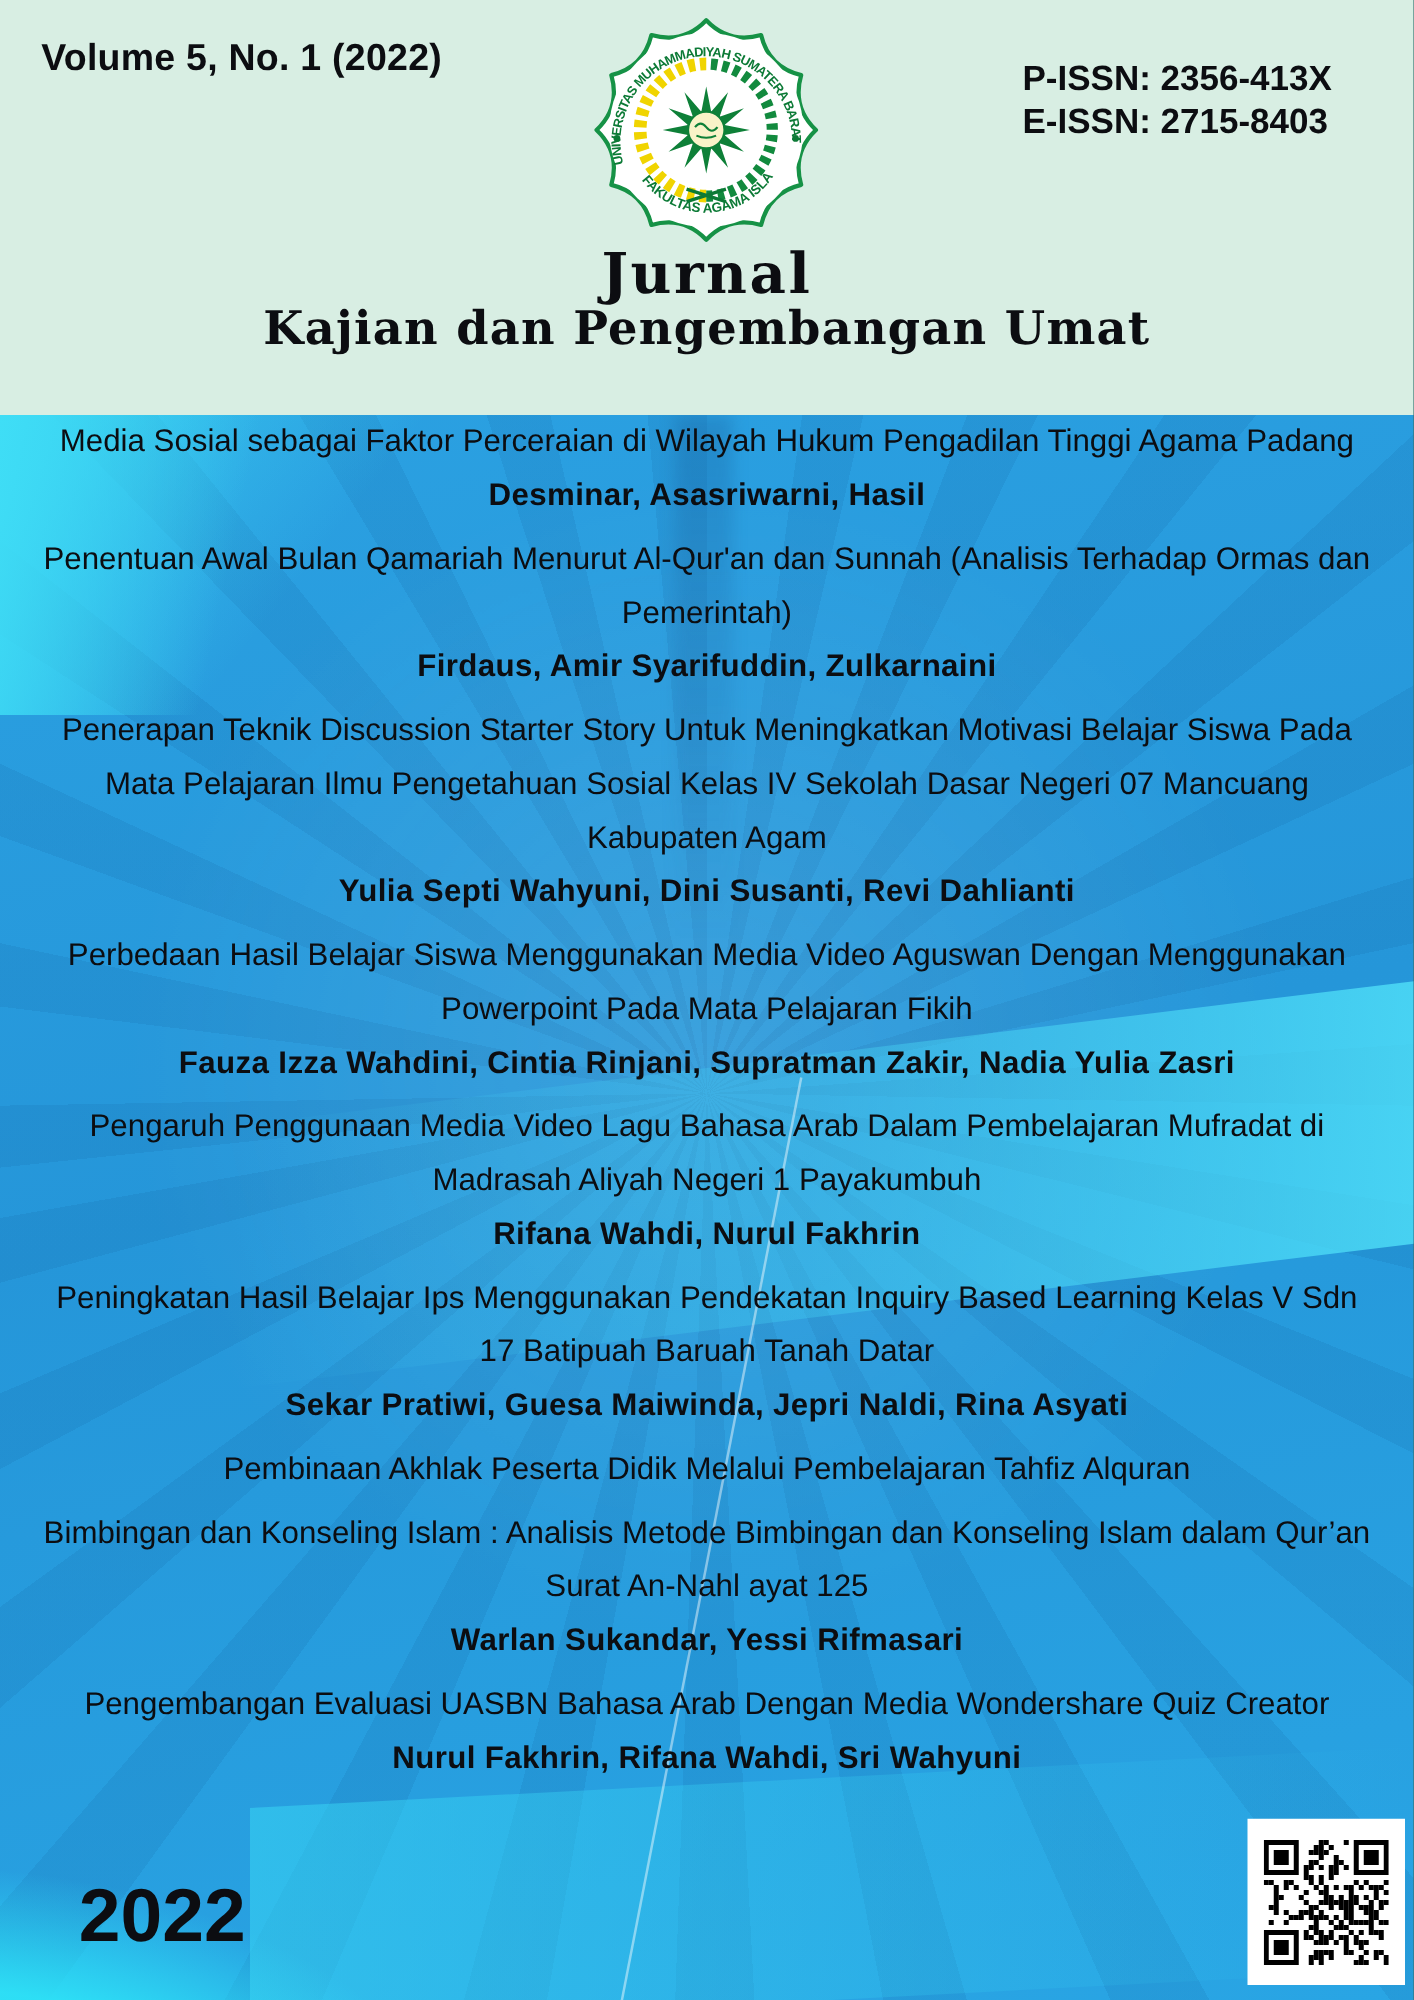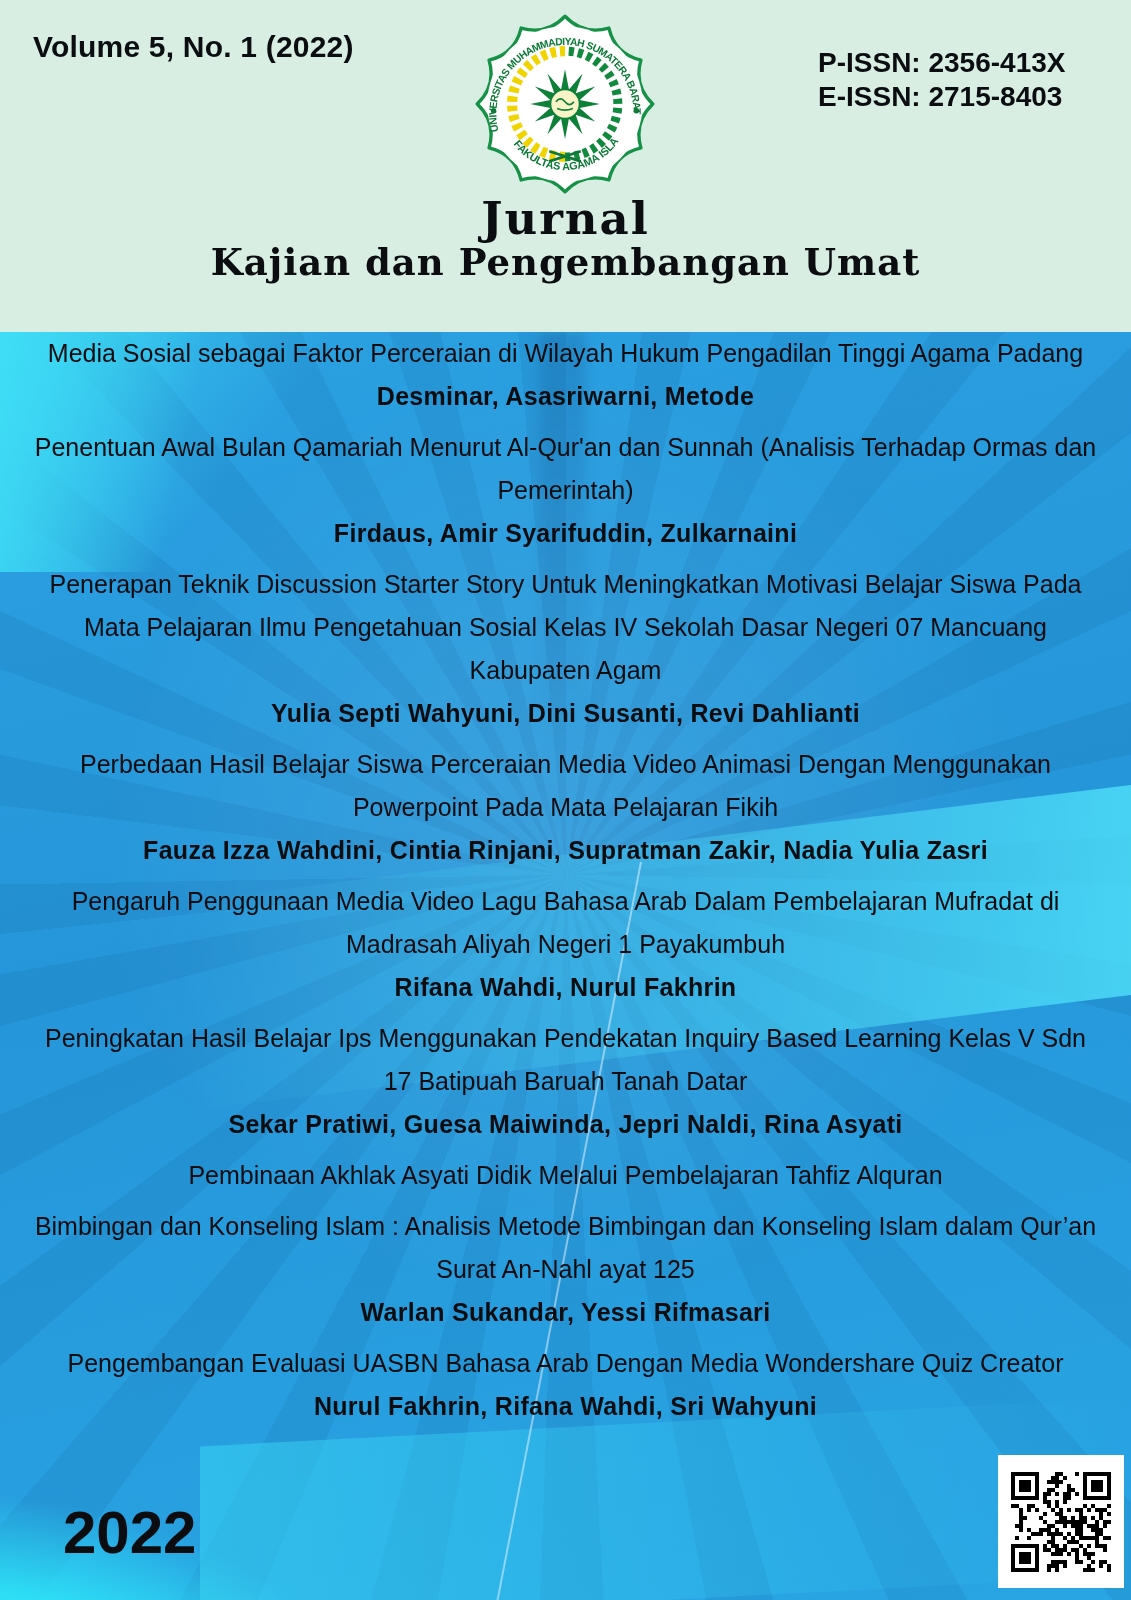--- a/index.html
+++ b/index.html
@@ -107,44 +107,44 @@
     <div class="streak-topleft"></div>
     <div class="band-right"></div>
     <div class="swoosh-bottom"></div>
     <div class="glow-bottom"></div>
     <div class="hairline"></div>
     <div class="shadow-center"></div>
 
     <div class="articles">
       <div class="article">
         <div class="a-title">Media Sosial sebagai Faktor Perceraian di Wilayah Hukum Pengadilan Tinggi Agama Padang</div>
-        <div class="a-authors">Desminar, Asasriwarni, Metode</div>
+        <div class="a-authors">Desminar, Asasriwarni, Hasil</div>
       </div>
       <div class="article">
         <div class="a-title">Penentuan Awal Bulan Qamariah Menurut Al-Qur'an dan Sunnah (Analisis Terhadap Ormas dan Pemerintah)</div>
         <div class="a-authors">Firdaus, Amir Syarifuddin, Zulkarnaini</div>
       </div>
       <div class="article">
         <div class="a-title">Penerapan Teknik Discussion Starter Story Untuk Meningkatkan Motivasi Belajar Siswa Pada Mata Pelajaran Ilmu Pengetahuan Sosial Kelas IV Sekolah Dasar Negeri 07 Mancuang Kabupaten Agam</div>
         <div class="a-authors">Yulia Septi Wahyuni, Dini Susanti, Revi Dahlianti</div>
       </div>
       <div class="article">
-        <div class="a-title">Perbedaan Hasil Belajar Siswa Perceraian Media Video Animasi Dengan Menggunakan Powerpoint Pada Mata Pelajaran Fikih</div>
+        <div class="a-title">Perbedaan Hasil Belajar Siswa Menggunakan Media Video Aguswan Dengan Menggunakan Powerpoint Pada Mata Pelajaran Fikih</div>
         <div class="a-authors">Fauza Izza Wahdini, Cintia Rinjani, Supratman Zakir, Nadia Yulia Zasri</div>
       </div>
       <div class="article">
         <div class="a-title">Pengaruh Penggunaan Media Video Lagu Bahasa Arab Dalam Pembelajaran Mufradat di Madrasah Aliyah Negeri 1 Payakumbuh</div>
         <div class="a-authors">Rifana Wahdi, Nurul Fakhrin</div>
       </div>
       <div class="article">
         <div class="a-title">Peningkatan Hasil Belajar Ips Menggunakan Pendekatan Inquiry Based Learning Kelas V Sdn 17 Batipuah Baruah Tanah Datar</div>
         <div class="a-authors">Sekar Pratiwi, Guesa Maiwinda, Jepri Naldi, Rina Asyati</div>
       </div>
       <div class="article">
-        <div class="a-title">Pembinaan Akhlak Asyati Didik Melalui Pembelajaran Tahfiz Alquran</div>
+        <div class="a-title">Pembinaan Akhlak Peserta Didik Melalui Pembelajaran Tahfiz Alquran</div>
       </div>
       <div class="article">
         <div class="a-title">Bimbingan dan Konseling Islam : Analisis Metode Bimbingan dan Konseling Islam dalam Qur’an Surat An-Nahl ayat 125</div>
         <div class="a-authors">Warlan Sukandar, Yessi Rifmasari</div>
       </div>
       <div class="article">
         <div class="a-title">Pengembangan Evaluasi UASBN Bahasa Arab Dengan Media Wondershare Quiz Creator</div>
         <div class="a-authors">Nurul Fakhrin, Rifana Wahdi, Sri Wahyuni</div>
       </div>
     </div>

